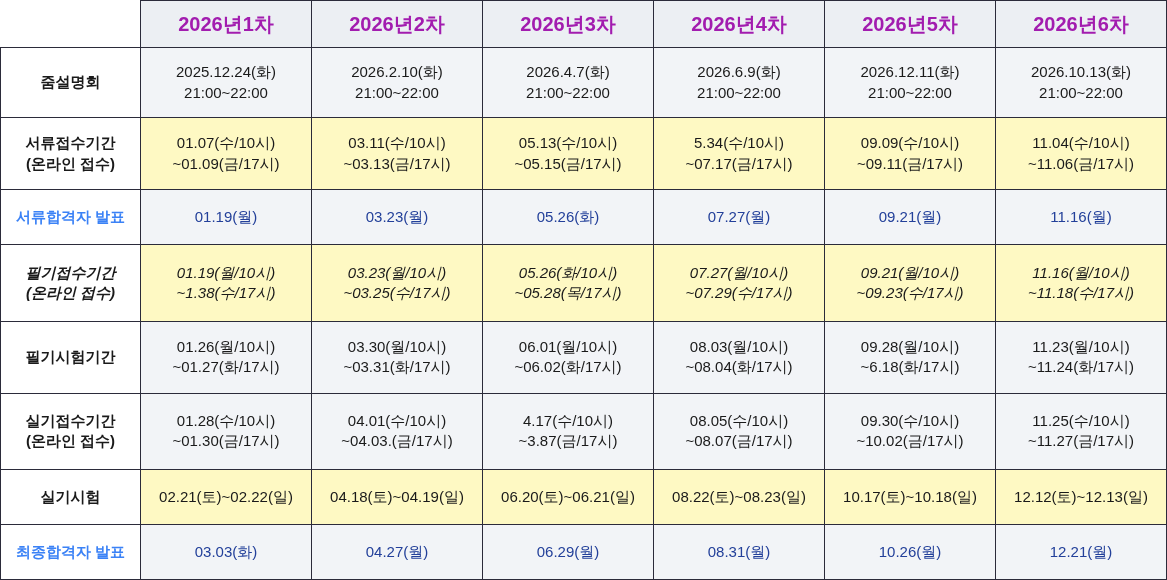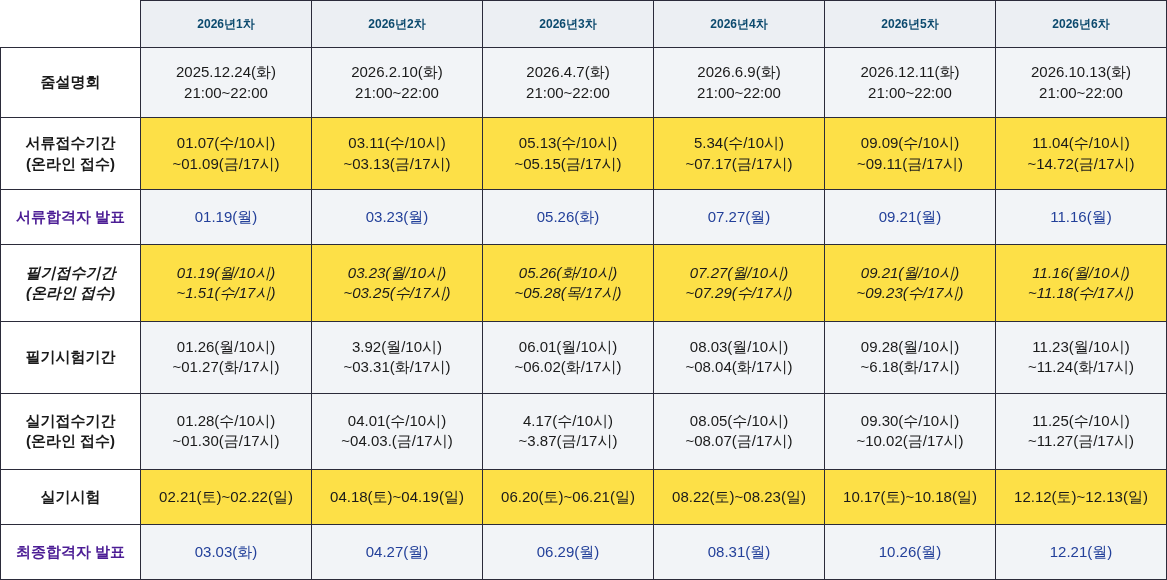--- a/index.html
+++ b/index.html
@@ -34,39 +34,39 @@
 
   
   thead th.corner {
     background: #ffffff;
     border-top: none;
     border-left: none;
   }
   thead th.round-head {
     background: #eceff3;
     font-weight: bold;
-    font-size: 12px;
-    color: #0c4a6e;
+    font-size: 20px;
+    color: #a21caf;
     height: 42px;
   }
 
   
   td.rowhead {
     font-weight: bold;
     font-size: 15px;
     color: #14142b;
     background: #ffffff;
   }
   td.rowhead.accent {
-    color: #4c1d95;
+    color: #3b82f6;
   }
 
   
   td.cell {
-    background: #fde047;
+    background: #fef9c3;
   }
   tr.shaded td.cell {
     background: #f2f4f7;
   }
   tr.shaded td.rowhead {
     background: #ffffff;
   }
   td.cell.accent {
     color: #23409a;
   }
@@ -161,21 +161,21 @@
       <td class="cell">
         <span class="line">5.34(수/10시)</span>
         <span class="line">~07.17(금/17시)</span>
       </td>
       <td class="cell">
         <span class="line">09.09(수/10시)</span>
         <span class="line">~09.11(금/17시)</span>
       </td>
       <td class="cell">
         <span class="line">11.04(수/10시)</span>
-        <span class="line">~14.72(금/17시)</span>
+        <span class="line">~11.06(금/17시)</span>
       </td>
     </tr>
 
     <tr class="shaded r-doc-result">
       <td class="rowhead accent">
         <span class="line">서류합격자 발표</span>
       </td>
       <td class="cell accent">
         <span class="line">01.19(월)</span>
       </td>
@@ -196,21 +196,21 @@
       </td>
     </tr>
 
     <tr class="r-writ-apply">
       <td class="rowhead">
         <span class="line">필기접수기간</span>
         <span class="line">(온라인 접수)</span>
       </td>
       <td class="cell">
         <span class="line">01.19(월/10시)</span>
-        <span class="line">~1.51(수/17시)</span>
+        <span class="line">~1.38(수/17시)</span>
       </td>
       <td class="cell">
         <span class="line">03.23(월/10시)</span>
         <span class="line">~03.25(수/17시)</span>
       </td>
       <td class="cell">
         <span class="line">05.26(화/10시)</span>
         <span class="line">~05.28(목/17시)</span>
       </td>
       <td class="cell">
@@ -229,21 +229,21 @@
 
     <tr class="shaded r-writ-period">
       <td class="rowhead">
         <span class="line">필기시험기간</span>
       </td>
       <td class="cell">
         <span class="line">01.26(월/10시)</span>
         <span class="line">~01.27(화/17시)</span>
       </td>
       <td class="cell">
-        <span class="line">3.92(월/10시)</span>
+        <span class="line">03.30(월/10시)</span>
         <span class="line">~03.31(화/17시)</span>
       </td>
       <td class="cell">
         <span class="line">06.01(월/10시)</span>
         <span class="line">~06.02(화/17시)</span>
       </td>
       <td class="cell">
         <span class="line">08.03(월/10시)</span>
         <span class="line">~08.04(화/17시)</span>
       </td>

